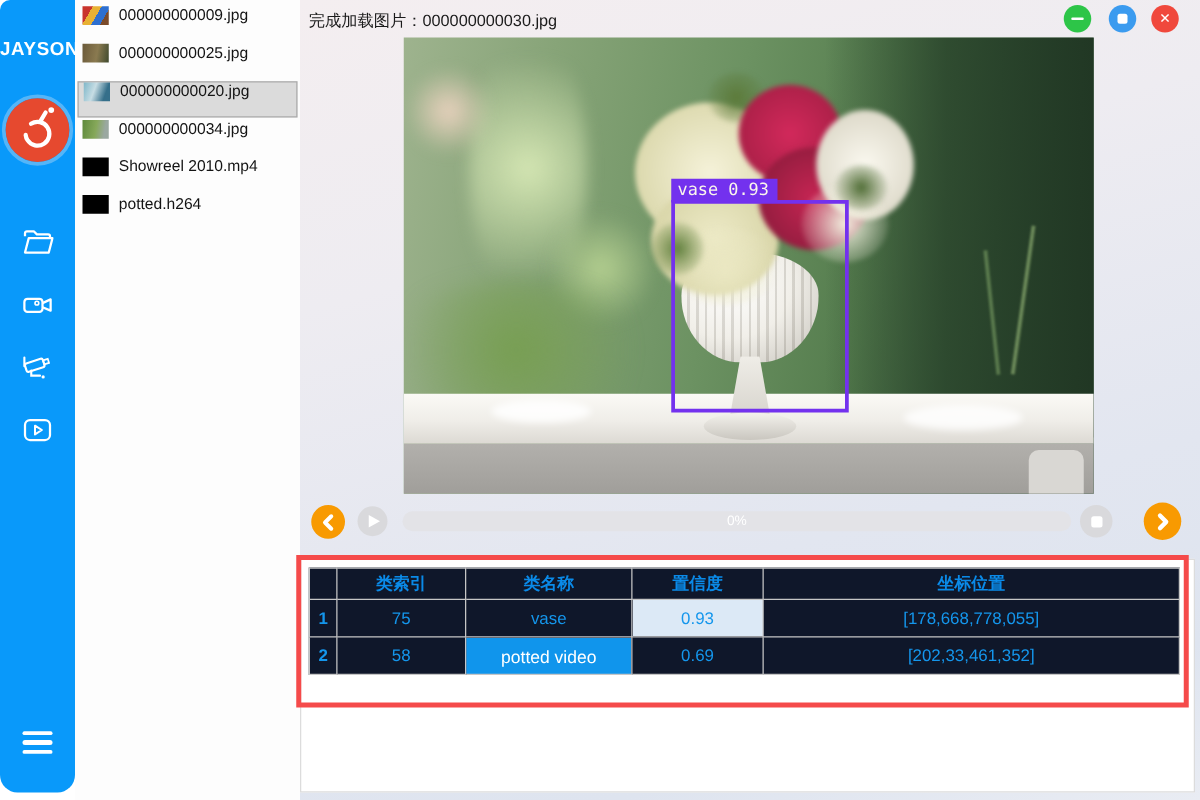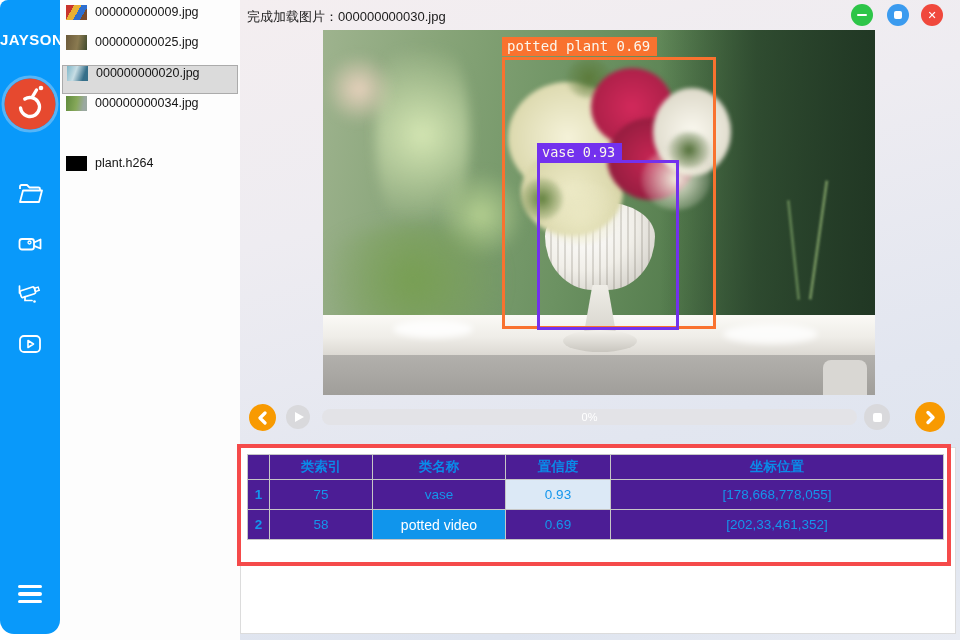--- a/index.html
+++ b/index.html
@@ -101,21 +101,21 @@
   .progress { position:absolute; left:322px; top:409px; width:535px; height:16px; background:#E3E3E7;
               border-radius:8px; display:flex; align-items:center; justify-content:center; cursor:pointer; }
   .progress span { color:#fff; font-size:11px; }
 
   
   .tablepanel { position:absolute; left:240px; top:447px; width:716px; height:187px; background:#fff;
                 border:1px solid #DCDCDC; }
   .redbox { position:absolute; left:237px; top:444px; width:714px; height:122px;
             border:4px solid #F54A4A; z-index:6; pointer-events:none; }
   table.res { position:absolute; left:247px; top:454px; border-collapse:collapse; table-layout:fixed;
-              font-size:13.5px; z-index:4; background:#4c1d95; }
+              font-size:13.5px; z-index:4; background:#0f172a; }
   table.res th, table.res td { border:1px solid #C6C6C6; text-align:center; overflow:hidden; }
   table.res { border:1px solid #9A9A9A; }
   table.res th { height:25px; font-weight:bold; color:#0A8AE8; }
   table.res td { height:30px; color:#1496EC; }
   td.rowidx { font-weight:bold; }
   td.conf-hl { background:#DCE9F6; }
   td.sel-cell { background:#1095EC; color:#fff !important; border:1px dotted #8F8F8F; font-size:14px; }
   .c0{width:22px}.c1{width:103px}.c2{width:133px}.c3{width:105px}.c4{width:333px}
 </style>
 </head>
@@ -133,23 +133,27 @@
       <span>000000000025.jpg</span>
     </div>
     <div class="fileitem selected" style="top:65px">
       <div class="thumb t3"></div>
       <span>000000000020.jpg</span>
     </div>
     <div class="fileitem" style="top:96px">
       <div class="thumb t4"></div>
       <span>000000000034.jpg</span>
     </div>
+    <div class="fileitem" style="top:126px">
+      <div class="thumb t5"></div>
+      <span>Showreel 2010.mp4</span>
+    </div>
     <div class="fileitem" style="top:156px">
       <div class="thumb t5"></div>
-      <span>plant.h264</span>
+      <span>potted.h264</span>
     </div>
   </div>
 
   <div class="sidebar">
     <div class="brand">JAYSON</div>
 
     <svg class="logo" viewBox="0 0 58 58">
       <circle cx="29" cy="29" r="27" fill="none" stroke="#54B5F8" stroke-width="3"></circle>
       <circle cx="29" cy="29" r="25.5" fill="#E6492F"></circle>
       <g stroke="#fff" stroke-width="3.4" fill="none" stroke-linecap="round">
@@ -224,23 +228,20 @@
       <div class="flower f-cream2"></div>
         <div class="flower f-cascade"></div>
       <div class="flower f-leaf1"></div>
         <div class="flower f-leaf3"></div>
       <div class="flower f-red1"></div>
         <div class="flower f-red2"></div>
       <div class="flower f-white1"></div>
         <div class="flower f-white2"></div>
       <div class="flower f-leaf2"></div>
 
-      <div class="detbox box-orange">
-        <span class="dlabel">potted plant 0.69</span>
-      </div>
       <div class="detbox box-purple">
         <span class="dlabel">vase 0.93</span>
       </div>
     </div>
 
   </div>
 
   <div class="ctl orange ctl-prev">
     <svg width="12" height="14" viewBox="0 0 12 14">
       <polyline points="8,2 3,7 8,12" fill="none" stroke="#fff" stroke-width="3.2" stroke-linecap="round" stroke-linejoin="round"></polyline>

